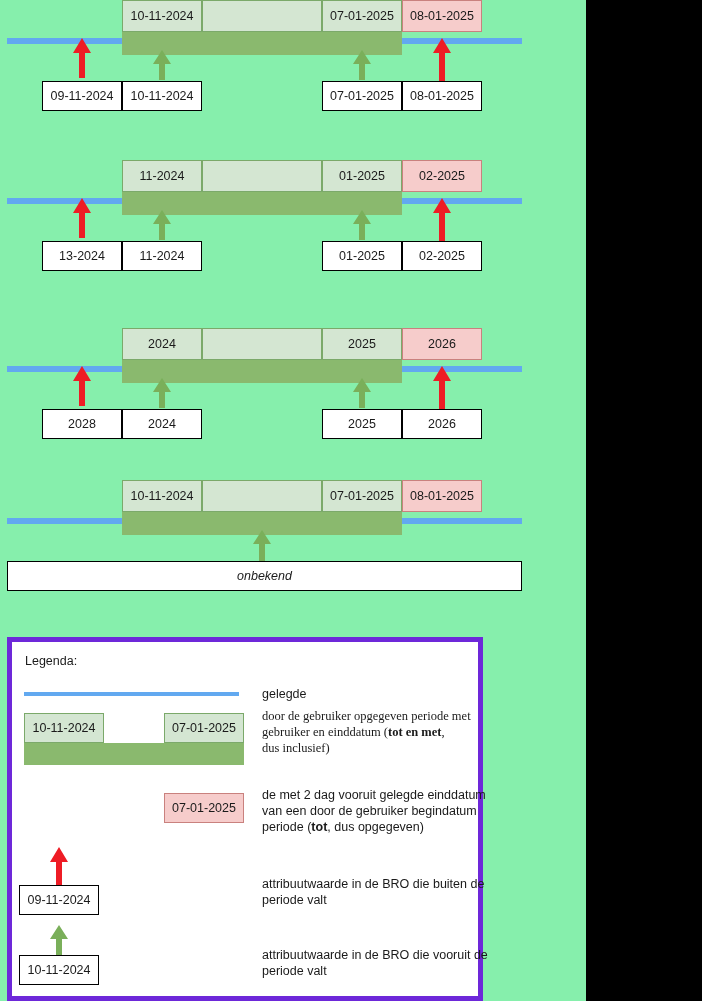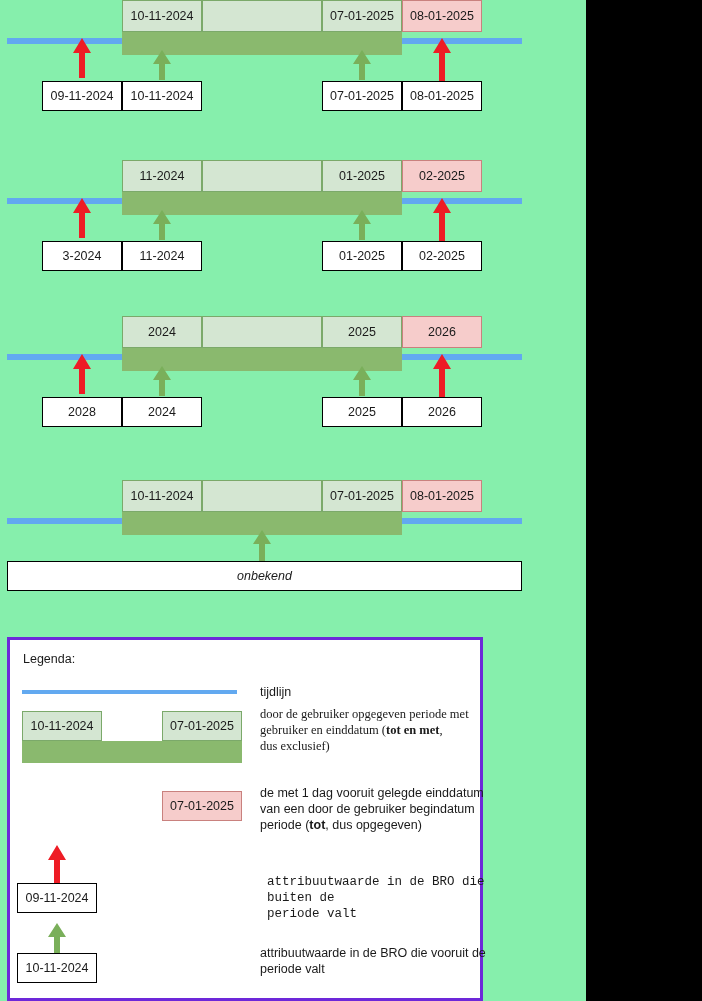--- a/index.html
+++ b/index.html
@@ -22,21 +22,21 @@
 
   .lbl{position:absolute;height:30px;box-sizing:border-box;border:1px solid #000;
        background:#fff;color:#1a1a1a;font-size:12.5px;line-height:28px;text-align:center;}
   .lbl.wide{text-align:center;}
 
   .arrow{position:absolute;width:22px;}
   .arrow svg{display:block;}
 
   
   .legend{position:absolute;left:7px;top:637px;width:476px;height:364px;
-          background:#fff;border:3px solid #6d28d9;box-sizing:border-box;}
+          background:#fff;border:5px solid #6d28d9;box-sizing:border-box;}
   .legend-title{position:absolute;left:13px;top:12px;font-size:12.5px;color:#1a1a1a;}
   .legend-line{position:absolute;left:12px;top:50px;width:215px;height:4px;background:#62a9f0;}
   .legend-text{position:absolute;font-size:12.5px;color:#1a1a1a;line-height:16px;}
   .legend-chip{position:absolute;box-sizing:border-box;font-size:12.5px;
                text-align:center;color:#1a1a1a;}
   .chip-green{background:#d4e6d2;border:1px solid #7ba96a;height:30px;line-height:28px;}
   .chip-pink{background:#f6cccb;border:1px solid #c9817e;height:30px;line-height:28px;}
   .chip-bar{background:#8ab96e;height:22px;}
   .chip-white{background:#fff;border:1px solid #000;height:30px;line-height:28px;}
 </style>
@@ -102,27 +102,27 @@
       <svg width="22" height="30" viewBox="0 0 22 30">
           <polygon points="11,0 20,14 14,14 14,30 8,30 8,14 2,14" fill="#7aaf5a"></polygon>
         </svg>
     </div>
     <div class="arrow" style="left:431px;top:38px;">
       <svg width="22" height="45" viewBox="0 0 22 45">
           <polygon points="11,0 20,15 14,15 14,45 8,45 8,15 2,15" fill="#ee1c25"></polygon>
         </svg>
     </div>
 
-    <div class="lbl" style="left:42px;top:81px;width:80px;">3-2024</div>
+    <div class="lbl" style="left:42px;top:81px;width:80px;">13-2024</div>
     <div class="lbl" style="left:122px;top:81px;width:80px;">11-2024</div>
     <div class="lbl" style="left:322px;top:81px;width:80px;">01-2025</div>
     <div class="lbl" style="left:402px;top:81px;width:80px;">02-2025</div>
   </div>
 
-  <div class="row" style="top:316px;height:120px;">
+  <div class="row" style="top:328px;height:120px;">
     <div class="timeline" style="top:38px;"></div>
     <div class="hdr" style="left:122px;top:0;width:80px;">2024</div>
     <div class="hdr blank" style="left:202px;top:0;width:120px;"></div>
     <div class="hdr" style="left:322px;top:0;width:80px;">2025</div>
     <div class="hdr pink" style="left:402px;top:0;width:80px;">2026</div>
     <div class="bar" style="left:122px;top:32px;width:280px;"></div>
 
     <div class="arrow" style="left:71px;top:38px;">
       <svg width="22" height="40" viewBox="0 0 22 40">
           <polygon points="11,0 20,15 14,15 14,40 8,40 8,15 2,15" fill="#ee1c25"></polygon>
@@ -165,45 +165,45 @@
     </div>
 
     <div class="lbl wide" style="left:7px;top:81px;width:515px;font-style:italic;">onbekend</div>
   </div>
 
   <div class="legend">
 
     <div class="legend-title">Legenda:</div>
 
     <div class="legend-line"></div>
-    <div class="legend-text" style="left:250px;top:44px;width:230px;">tijdlijn</div>
+    <div class="legend-text" style="left:250px;top:44px;width:230px;">gelegde</div>
 
     <div class="legend-chip chip-green" style="left:12px;top:71px;width:80px;">10-11-2024</div>
     <div class="legend-chip chip-green" style="left:152px;top:71px;width:80px;">07-01-2025</div>
     <div class="legend-chip chip-bar" style="left:12px;top:101px;width:220px;"></div>
     <div class="legend-text" style="left:250px;top:66px;width:232px;font-family:Liberation Serif, serif;">
       <span>door de gebruiker opgegeven periode met</span><br>
       <span>gebruiker en einddatum (</span><b>tot en met</b><span>,</span><br>
-      <span>dus exclusief)</span>
+      <span>dus inclusief)</span>
     </div>
 
     <div class="legend-chip chip-pink" style="left:152px;top:151px;width:80px;">07-01-2025</div>
     <div class="legend-text" style="left:250px;top:145px;width:232px;">
-      <span>de met 1 dag vooruit gelegde einddatum</span><br>
+      <span>de met 2 dag vooruit gelegde einddatum</span><br>
       <span>van een door de gebruiker begindatum</span><br>
       <span>periode (</span><b>tot</b><span>, dus opgegeven)</span>
     </div>
 
     <div class="arrow" style="left:36px;top:205px;">
       <svg width="22" height="48" viewBox="0 0 22 48">
           <polygon points="11,0 20,15 14,15 14,48 8,48 8,15 2,15" fill="#ee1c25"></polygon>
         </svg>
     </div>
     <div class="legend-chip chip-white" style="left:7px;top:243px;width:80px;">09-11-2024</div>
-    <div class="legend-text" style="left:257px;top:234px;width:232px;font-family:Liberation Mono, monospace;">
+    <div class="legend-text" style="left:250px;top:234px;width:232px;">
       <span>attribuutwaarde in de BRO die buiten de</span><br>
       <span>periode valt</span>
     </div>
 
     <div class="arrow" style="left:36px;top:283px;">
       <svg width="22" height="40" viewBox="0 0 22 40">
           <polygon points="11,0 20,14 14,14 14,40 8,40 8,14 2,14" fill="#7aaf5a"></polygon>
         </svg>
     </div>
     <div class="legend-chip chip-white" style="left:7px;top:313px;width:80px;">10-11-2024</div>

